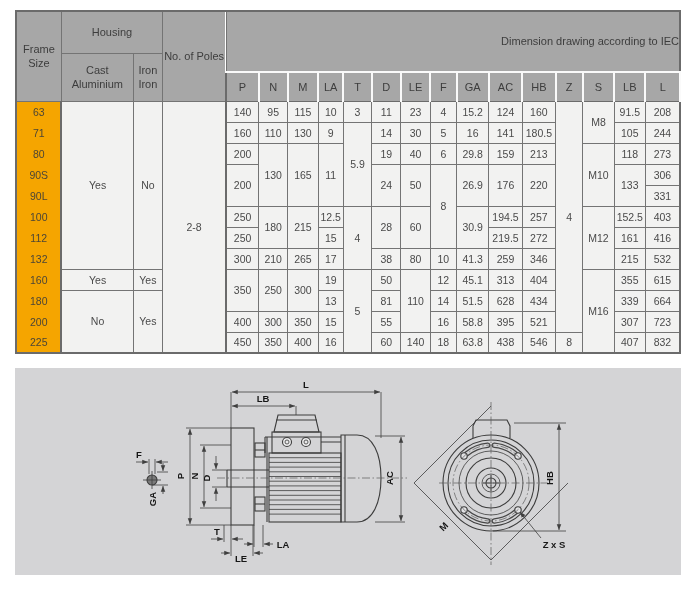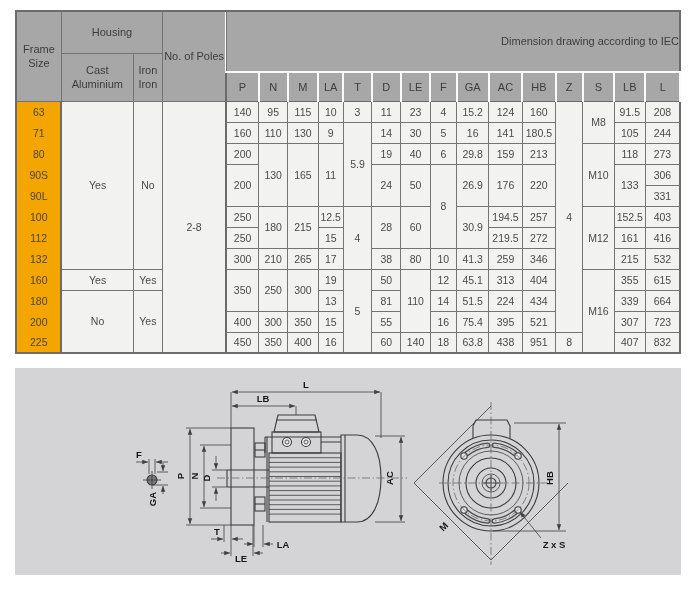--- a/index.html
+++ b/index.html
@@ -236,51 +236,51 @@
         <td class="d">615</td>
       </tr>
       <tr>
         <td class="frame">180</td>
         <td class="d" rowspan="3">No</td>
         <td class="d" rowspan="3">Yes</td>
         <td class="d">13</td>
         <td class="d">81</td>
         <td class="d">14</td>
         <td class="d">51.5</td>
-        <td class="d">224</td>
+        <td class="d">628</td>
         <td class="d">434</td>
         <td class="d">339</td>
         <td class="d">664</td>
       </tr>
       <tr>
         <td class="frame">200</td>
         <td class="d">400</td>
         <td class="d">300</td>
         <td class="d">350</td>
         <td class="d">15</td>
         <td class="d">55</td>
         <td class="d">16</td>
-        <td class="d">75.4</td>
+        <td class="d">58.8</td>
         <td class="d">395</td>
         <td class="d">521</td>
         <td class="d">307</td>
         <td class="d">723</td>
       </tr>
       <tr>
         <td class="frame">225</td>
         <td class="d">450</td>
         <td class="d">350</td>
         <td class="d">400</td>
         <td class="d">16</td>
         <td class="d">60</td>
         <td class="d">140</td>
         <td class="d">18</td>
         <td class="d">63.8</td>
         <td class="d">438</td>
-        <td class="d">951</td>
+        <td class="d">546</td>
         <td class="d">8</td>
         <td class="d">407</td>
         <td class="d">832</td>
       </tr>
     </tbody>
 </table>
 
 <div class="panel">
 <svg width="666" height="207" viewBox="0 0 666 207">
   <defs>

